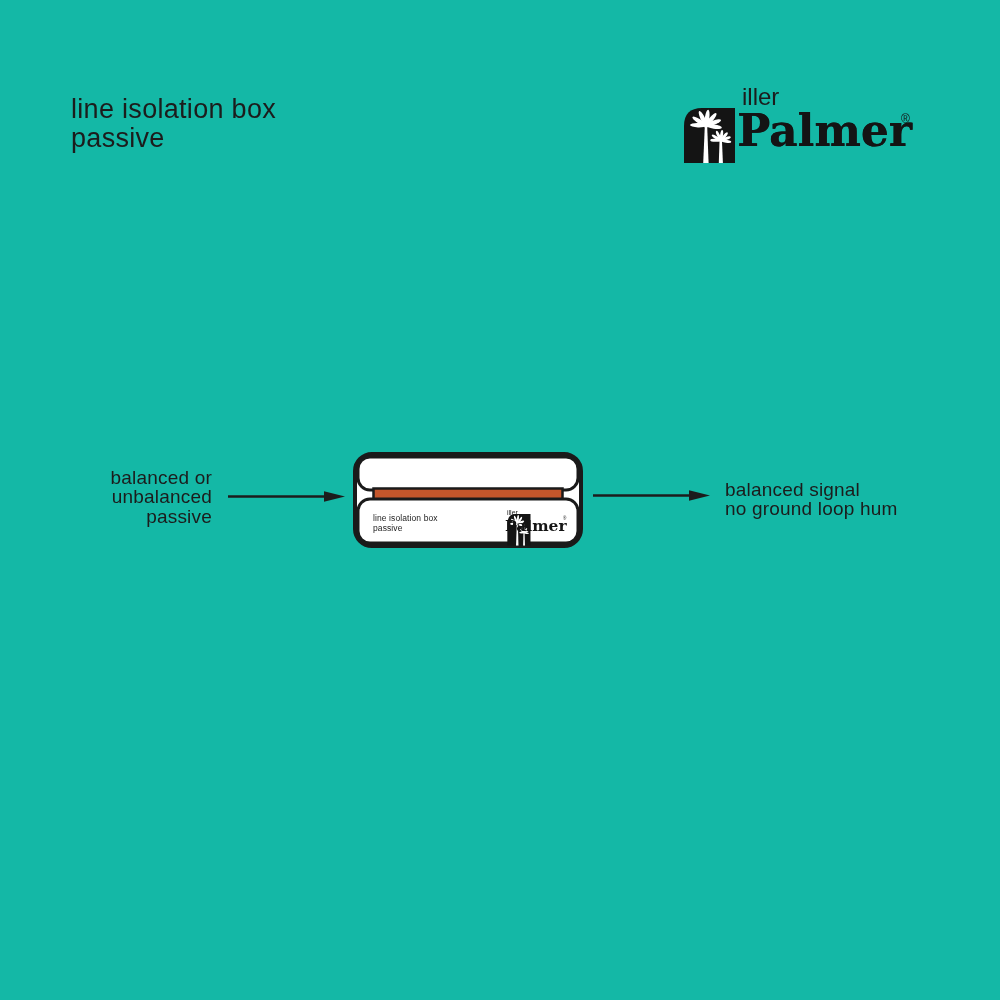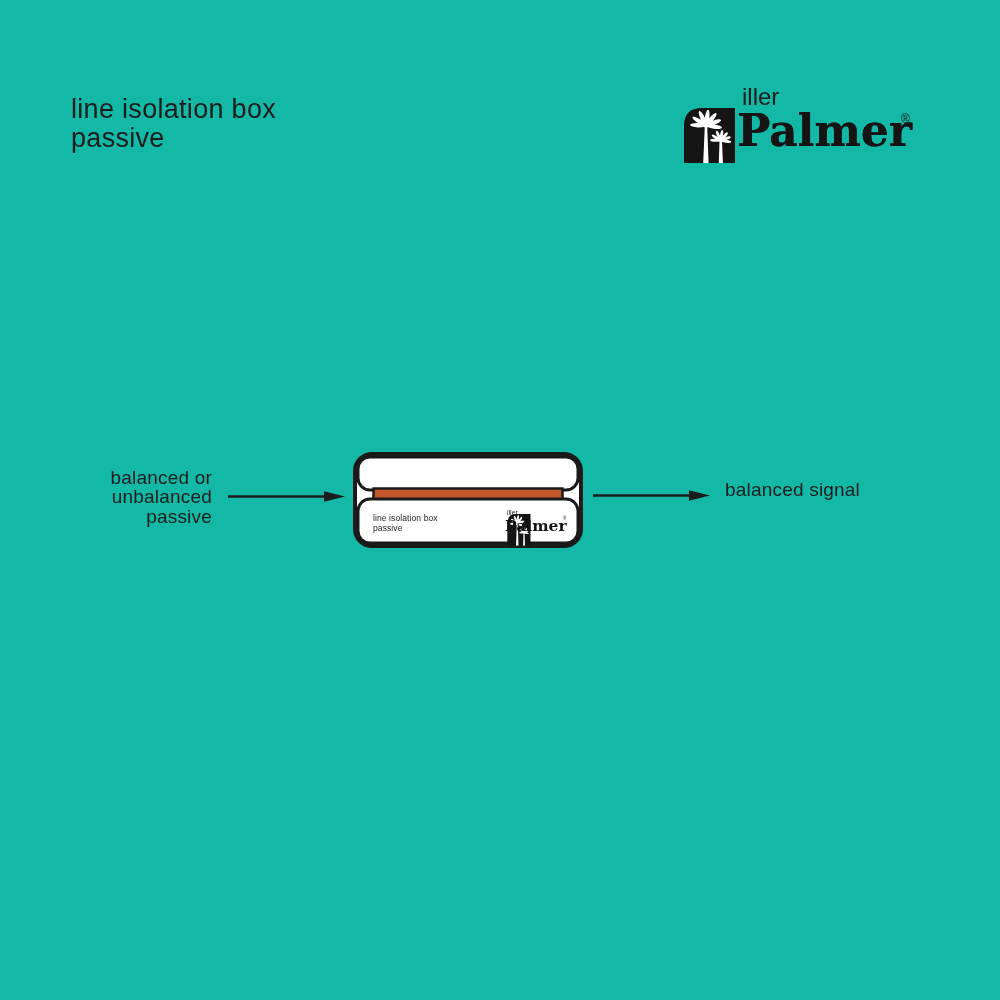--- a/index.html
+++ b/index.html
@@ -148,15 +148,16 @@
     <text class="dev-reg" x="210" y="68">®</text>
   </svg>
 
   <svg class="abs" style="left:592px;top:488px" width="120" height="15" viewBox="0 0 120 15">
     <line x1="1" y1="7.5" x2="100" y2="7.5" stroke-width="2.7" stroke="#1c1c1c"></line>
     <polygon points="97,2.2 118,7.5 97,12.8" fill="#1c1c1c"></polygon>
   </svg>
 
   <div id="output-label" class="abs io-label">
     <span>balanced signal</span>
+    <span>no ground loop hum</span>
   </div>
 
 </div>
 
 </body></html>

